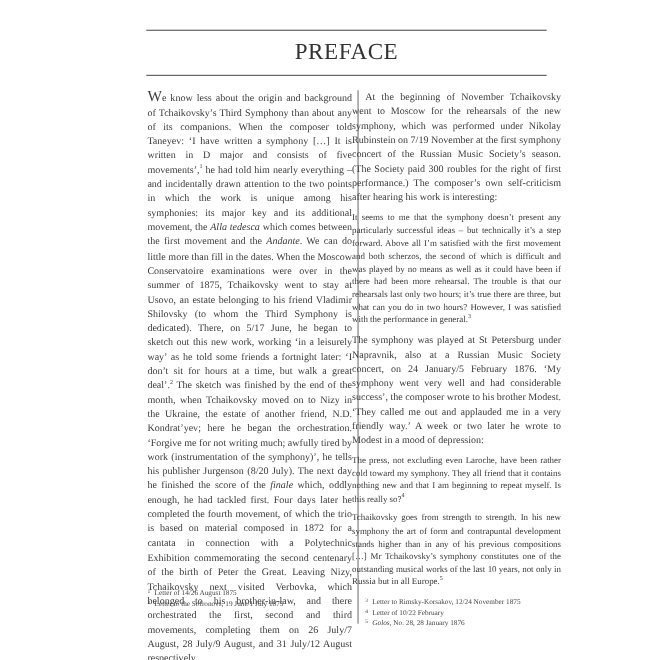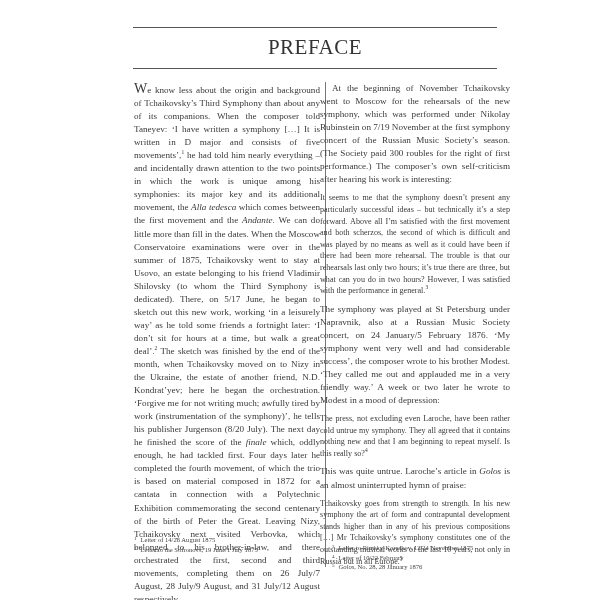--- a/index.html
+++ b/index.html
@@ -47,22 +47,21 @@
   <div class="col left">
     <p><span class="dropcap">W</span><span>e know less about the origin and background of Tchaikovsky’s Third Symphony than about any of its companions. When the composer told Taneyev: ‘I have written a symphony […] It is written in D major and consists of five movements’,</span><sup>1</sup><span> he had told him nearly everything – and incidentally drawn attention to the two points in which the work is unique among his symphonies: its major key and its additional movement, the </span><i>Alla tedesca</i><span> which comes between the first movement and the </span><i>Andante</i><span>. We can do little more than fill in the dates. When the Moscow Conservatoire examinations were over in the summer of 1875, Tchaikovsky went to stay at Usovo, an estate belonging to his friend Vladimir Shilovsky (to whom the Third Symphony is dedicated). There, on 5/17 June, he began to sketch out this new work, working ‘in a leisurely way’ as he told some friends a fortnight later: ‘I don’t sit for hours at a time, but walk a great deal’.</span><sup>2</sup><span> The sketch was finished by the end of the month, when Tchaikovsky moved on to Nizy in the Ukraine, the estate of another friend, N.D. Kondrat’yev; here he began the orchestration. ‘Forgive me for not writing much; awfully tired by work (instrumentation of the symphony)’, he tells his publisher Jurgenson (8/20 July). The next day he finished the score of the </span><i>finale</i><span> which, oddly enough, he had tackled first. Four days later he completed the fourth movement, of which the trio is based on material composed in 1872 for a cantata in connection with a Polytechnic Exhibition commemorating the second centenary of the birth of Peter the Great. Leaving Nizy, Tchaikovsky next visited Verbovka, which belonged to his brother-in-law, and there orchestrated the first, second and third movements, completing them on 26 July/7 August, 28 July/9 August, and 31 July/12 August respectively.</span></p>
   </div>
 
   <div class="divider"></div>
 
   <div class="col right">
     <p class="indent">At the beginning of November Tchaikovsky went to Moscow for the rehearsals of the new symphony, which was performed under Nikolay Rubinstein on 7/19 November at the first symphony concert of the Russian Music Society’s season. (The Society paid 300 roubles for the right of first performance.) The composer’s own self-criticism after hearing his work is interesting:</p>
     <p class="quote"><span>It seems to me that the symphony doesn’t present any particularly successful ideas – but technically it’s a step forward. Above all I’m satisfied with the first movement and both scherzos, the second of which is difficult and was played by no means as well as it could have been if there had been more rehearsal. The trouble is that our rehearsals last only two hours; it’s true there are three, but what can you do in two hours? However, I was satisfied with the performance in general.</span><sup>3</sup></p>
     <p>The symphony was played at St Petersburg under Napravnik, also at a Russian Music Society concert, on 24 January/5 February 1876. ‘My symphony went very well and had considerable success’, the composer wrote to his brother Modest. ‘They called me out and applauded me in a very friendly way.’ A week or two later he wrote to Modest in a mood of depression:</p>
-    <p class="quote"><span>The press, not excluding even Laroche, have been rather cold untrue my symphony. They all agreed that it contains nothing new and that I am beginning to repeat myself. Is this really so?</span><sup>4</sup></p>
-    <p><span>This was quite untrue. Laroche’s article in </span><i>Golos</i><span> is an almost uninterrupted hymn of praise:</span></p>
+    <p class="quote"><span>The press, not excluding even Laroche, have been rather cold toward my symphony. They all friend that it contains nothing new and that I am beginning to repeat myself. Is this really so?</span><sup>4</sup></p>
     <p class="quote"><span>Tchaikovsky goes from strength to strength. In his new symphony the art of form and contrapuntal development stands higher than in any of his previous compositions […] Mr Tchaikovsky’s symphony constitutes one of the outstanding musical works of the last 10 years, not only in Russia but in all Europe.</span><sup>5</sup></p>
   </div>
 
   <div class="notes left">
     <div><span class="note-num">1</span><span>Letter of 14/26 August 1875</span></div>
     <div><span class="note-num">2</span><span>Letter to the Sofronovs, 19 June/1 July 1875</span></div>
   </div>
 
   <div class="notes right">
     <div><span class="note-num">3</span><span>Letter to Rimsky-Korsakov, 12/24 November 1875</span></div>

